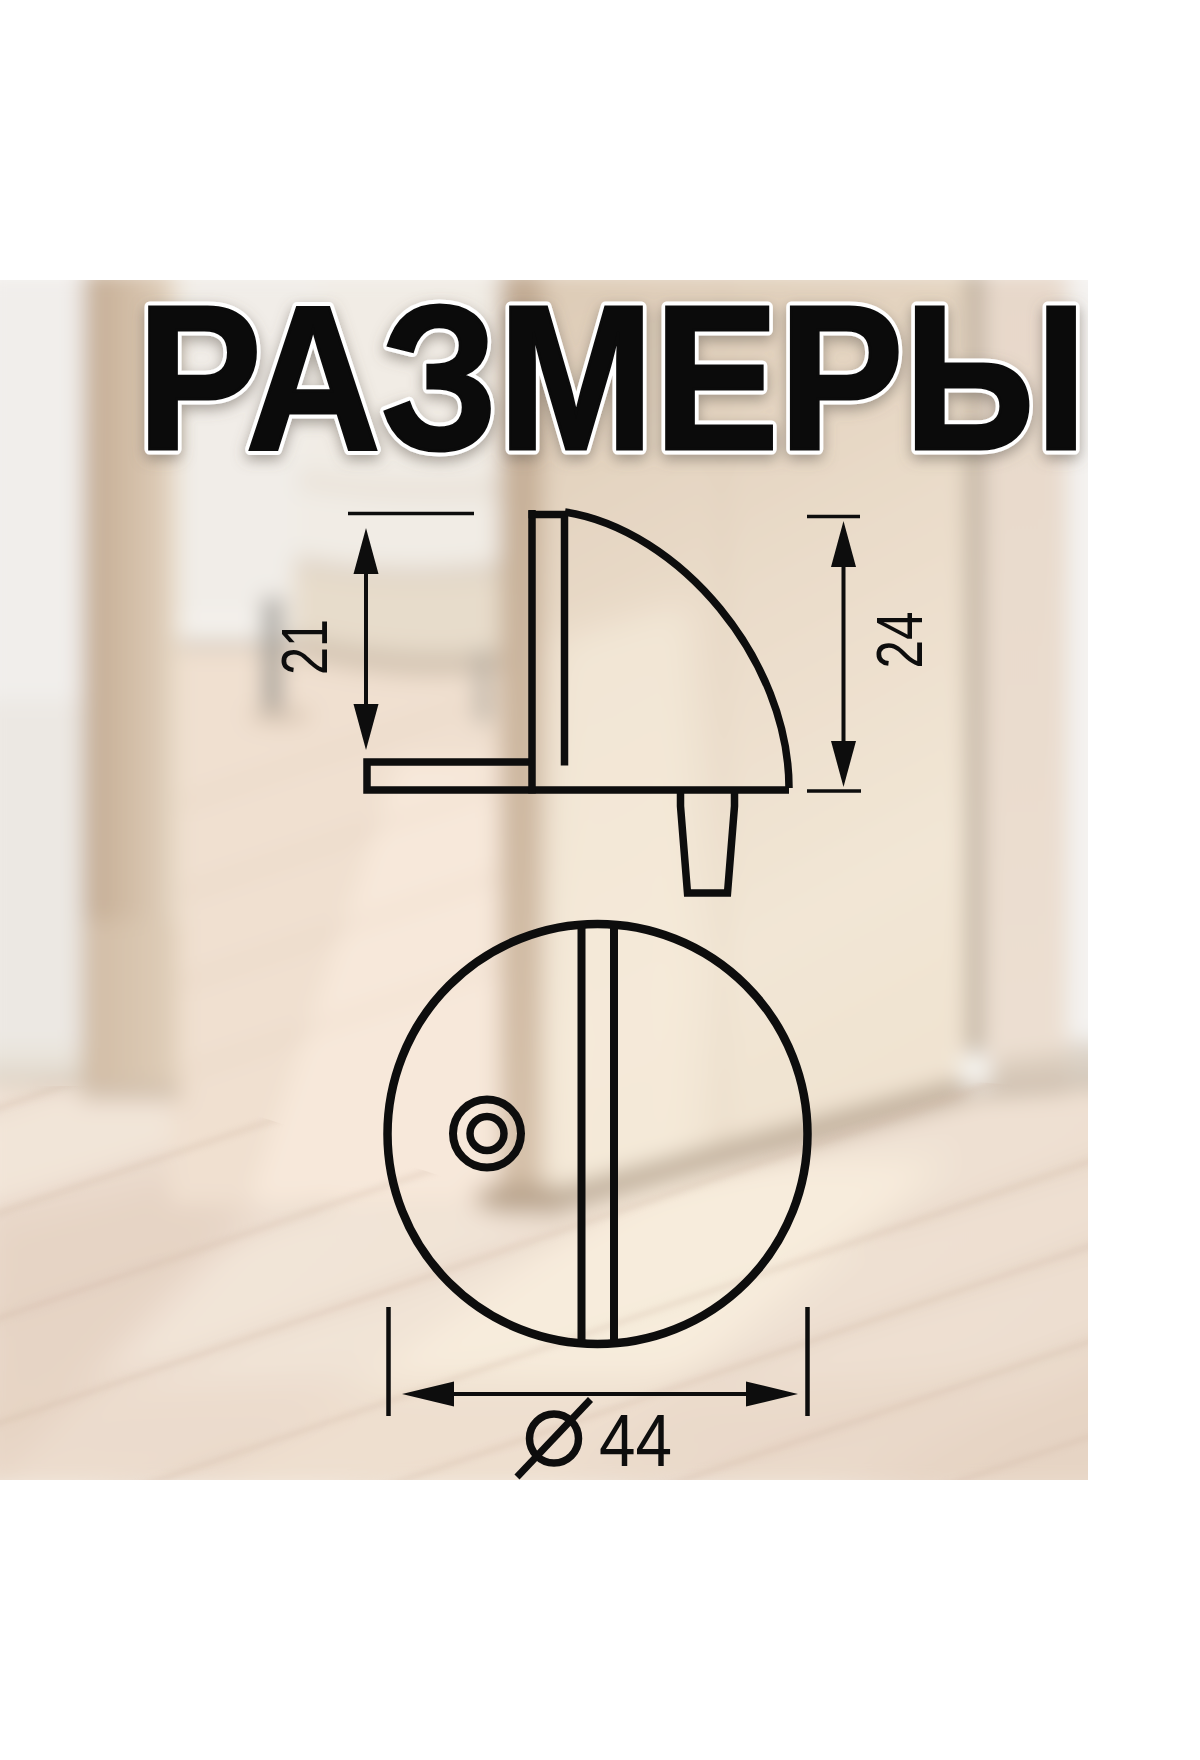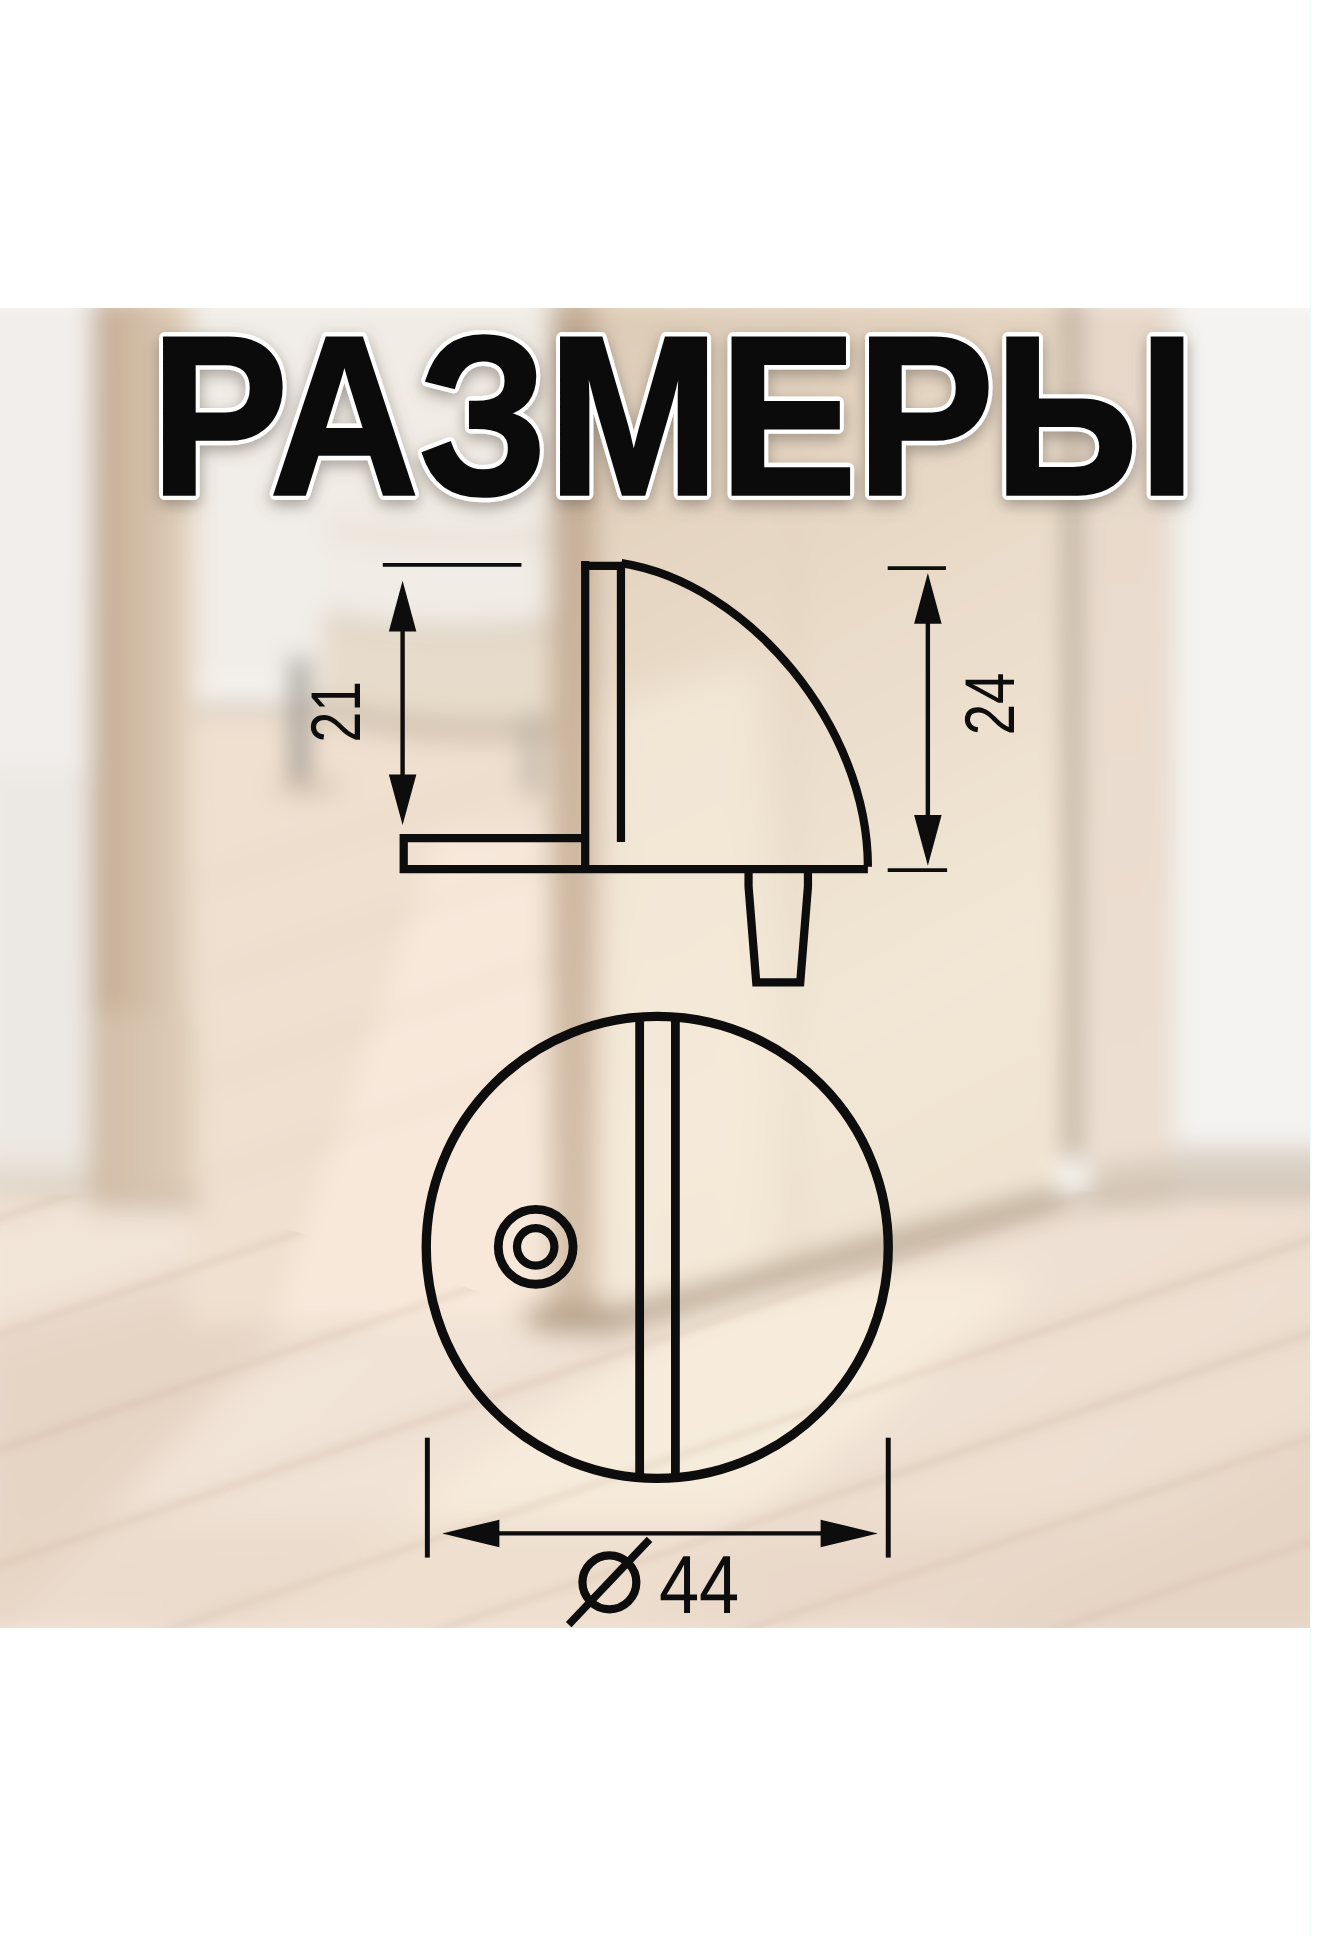--- a/index.html
+++ b/index.html
@@ -1,16 +1,16 @@
 <!DOCTYPE html>
 <html><head>
 <meta charset="utf-8">
 <style>
   html,body{margin:0;padding:0;background:#ffffff;}
-  .page{position:relative;width:1191px;height:1760px;background:#5eead4;overflow:hidden;
+  .page{position:relative;width:1088px;height:1760px;background:#fef9c3;overflow:hidden;
         font-family:"Liberation Sans", sans-serif;}
 </style>
 </head>
 <body>
 <div class="page">
 <svg width="1200" height="1760" viewBox="0 0 1200 1760">
 <defs>
   <clipPath id="photoclip">
           <rect x="0" y="280" width="1200" height="1200"></rect>
         </clipPath>

